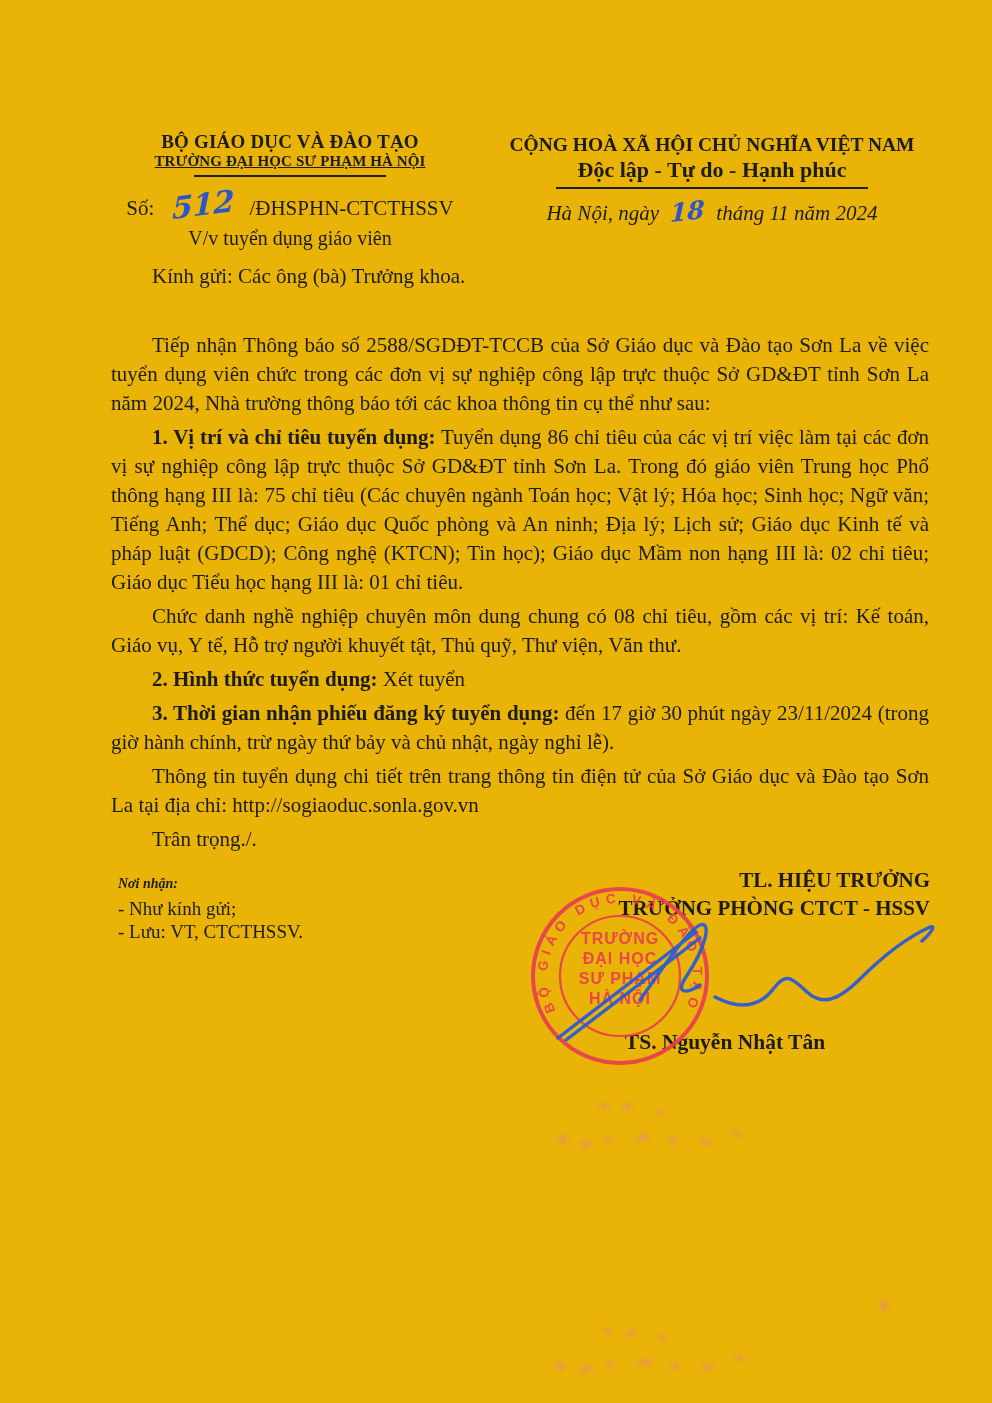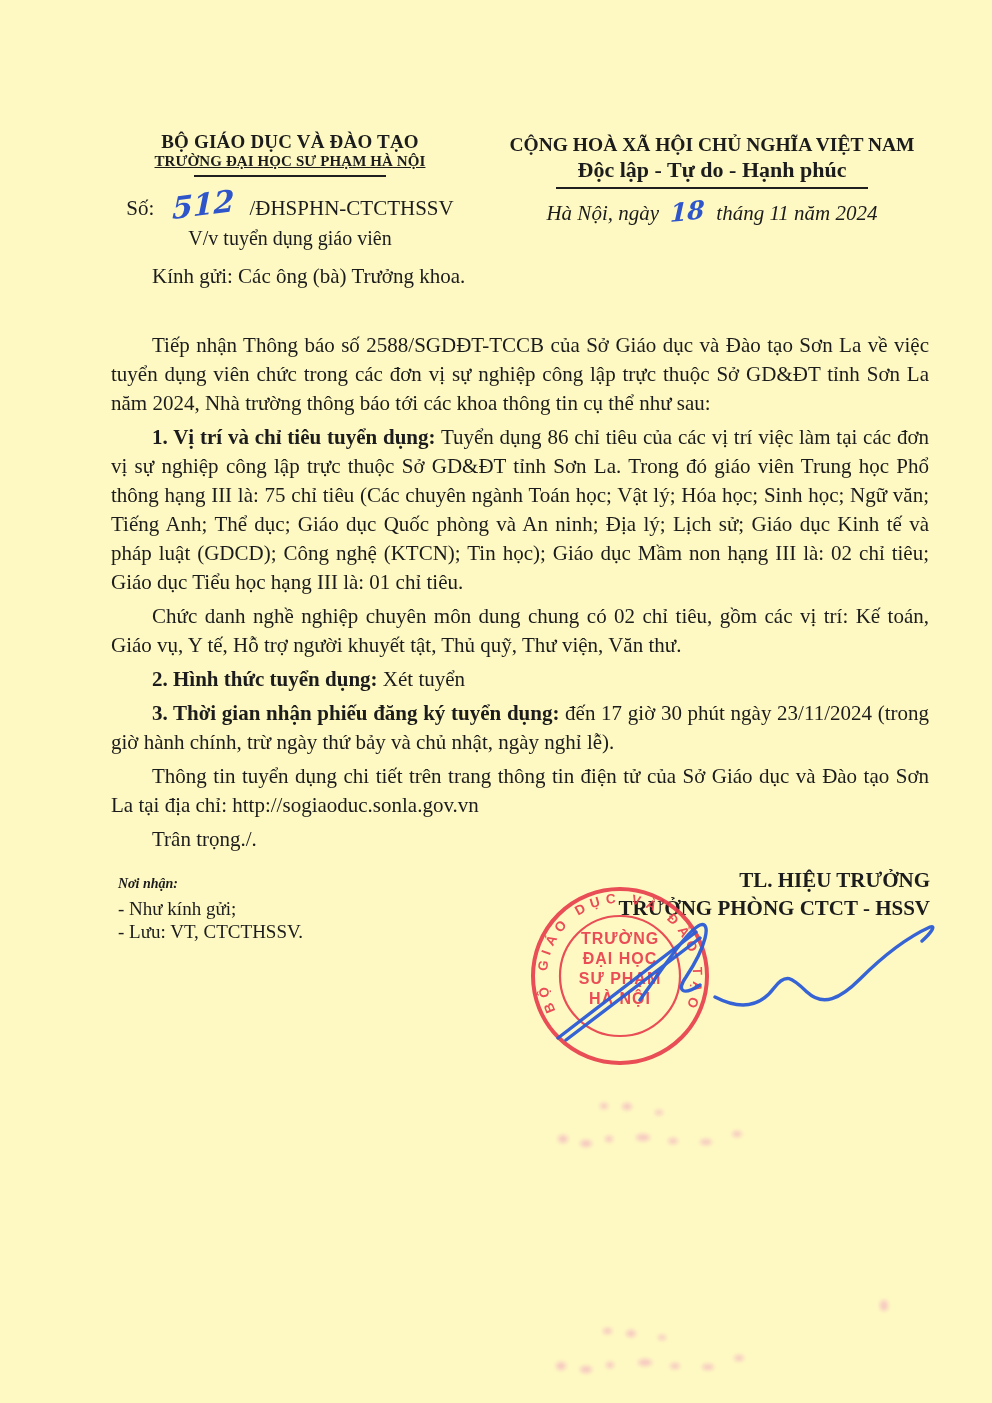--- a/index.html
+++ b/index.html
@@ -1,17 +1,17 @@
 <!DOCTYPE html>
 <html><head>
 <meta charset="utf-8">
 <style>
   html,body{margin:0;padding:0;background:#ffffff;}
   .page{
-    position:relative;width:992px;height:1403px;margin:0 auto;background:#fef9c3;
+    position:relative;width:992px;height:1403px;margin:0 auto;background:#eab308;
     font-family:"Liberation Serif","DejaVu Serif",serif;color:#1c1c1c;overflow:hidden;
   }
   
   .header-left{position:absolute;left:112px;top:131px;width:356px;text-align:center;line-height:1.18;}
   .org-parent{font-size:19px;font-weight:600;letter-spacing:.2px;}
   .org-name{font-size:15px;font-weight:700;letter-spacing:.1px;text-decoration:underline;}
   .rule{height:2px;background:#1f1f1f;margin:4px auto 0;}
   .rule-left{width:192px;}
   .rule-right{width:312px;}
   .doc-number{position:absolute;left:112px;top:196px;width:356px;text-align:center;font-size:21px;white-space:nowrap;}
@@ -74,21 +74,21 @@
   <div class="body-text">
     <div class="salutation">Kính gửi: Các ông (bà) Trưởng khoa.</div>
 
     <p>
       <span class="lead"></span><span>Tiếp nhận Thông báo số 2588/SGDĐT-TCCB của Sở Giáo dục và Đào tạo Sơn La về việc tuyển dụng viên chức trong các đơn vị sự nghiệp công lập trực thuộc Sở GD&amp;ĐT tỉnh Sơn La năm 2024, Nhà trường thông báo tới các khoa thông tin cụ thể như sau:</span>
     </p>
     <p>
       <span class="lead">1. Vị trí và chỉ tiêu tuyển dụng:</span><span> Tuyển dụng 86 chỉ tiêu của các vị trí việc làm tại các đơn vị sự nghiệp công lập trực thuộc Sở GD&amp;ĐT tỉnh Sơn La. Trong đó giáo viên Trung học Phổ thông hạng III là: 75 chỉ tiêu (Các chuyên ngành Toán học; Vật lý; Hóa học; Sinh học; Ngữ văn; Tiếng Anh; Thể dục; Giáo dục Quốc phòng và An ninh; Địa lý; Lịch sử; Giáo dục Kinh tế và pháp luật (GDCD); Công nghệ (KTCN); Tin học); Giáo dục Mầm non hạng III là: 02 chỉ tiêu; Giáo dục Tiểu học hạng III là: 01 chỉ tiêu.</span>
     </p>
     <p>
-      <span class="lead"></span><span>Chức danh nghề nghiệp chuyên môn dung chung có 02 chỉ tiêu, gồm các vị trí: Kế toán, Giáo vụ, Y tế, Hỗ trợ người khuyết tật, Thủ quỹ, Thư viện, Văn thư.</span>
+      <span class="lead"></span><span>Chức danh nghề nghiệp chuyên môn dung chung có 08 chỉ tiêu, gồm các vị trí: Kế toán, Giáo vụ, Y tế, Hỗ trợ người khuyết tật, Thủ quỹ, Thư viện, Văn thư.</span>
     </p>
     <p>
       <span class="lead">2. Hình thức tuyển dụng:</span><span> Xét tuyển</span>
     </p>
     <p>
       <span class="lead">3. Thời gian nhận phiếu đăng ký tuyển dụng:</span><span> đến 17 giờ 30 phút ngày 23/11/2024 (trong giờ hành chính, trừ ngày thứ bảy và chủ nhật, ngày nghỉ lễ).</span>
     </p>
     <p>
       <span class="lead"></span><span>Thông tin tuyển dụng chi tiết trên trang thông tin điện tử của Sở Giáo dục và Đào tạo Sơn La tại địa chỉ: http://sogiaoduc.sonla.gov.vn</span>
     </p>
@@ -100,20 +100,21 @@
   <div class="recipients">
     <div class="recipients-label">Nơi nhận:</div>
     <div>- Như kính gửi;</div>
     <div>- Lưu: VT, CTCTHSSV.</div>
   </div>
 
   <div class="sign-block">
     <div>TL. HIỆU TRƯỞNG</div>
     <div>TRƯỞNG PHÒNG CTCT - HSSV</div>
   </div>
+  <div class="signer-name">TS. Nguyễn Nhật Tân</div>
 
   <svg class="stamp" viewBox="0 0 184 184">
     <circle cx="92" cy="92" r="87" fill="none" stroke="#e8404e" stroke-width="4"></circle>
     <circle cx="92" cy="92" r="60" fill="none" stroke="#e8404e" stroke-width="2.2"></circle>
     <path id="ringPath" d="M 40.4 143.6 A 73 73 0 1 1 143.6 143.6" fill="none"></path>
     <text font-size="13.5" font-weight="bold" fill="#e8404e" letter-spacing="5.5">
       <textPath href="#ringPath" startOffset="50%" text-anchor="middle">BỘ GIÁO DỤC VÀ ĐÀO TẠO</textPath>
     </text>
     <text x="92" y="60" text-anchor="middle" font-size="16" font-weight="bold" fill="#e8404e" letter-spacing="1">TRƯỜNG</text>
     <text x="92" y="80" text-anchor="middle" font-size="16" font-weight="bold" fill="#e8404e" letter-spacing="1">ĐẠI HỌC</text>

